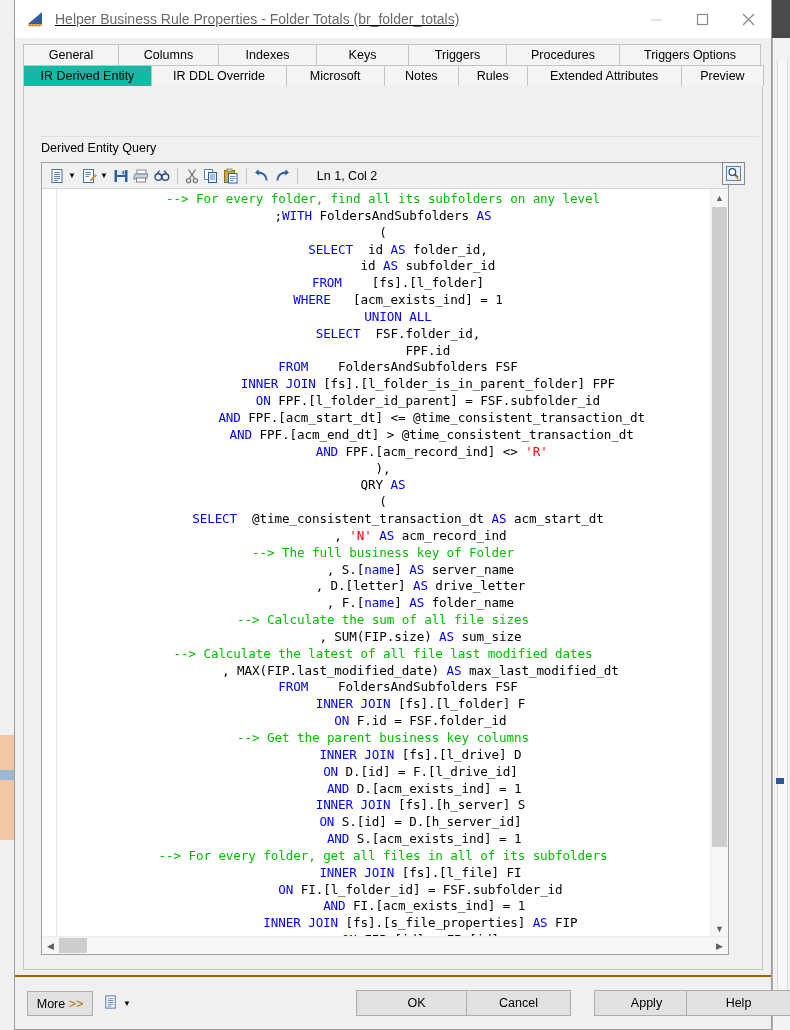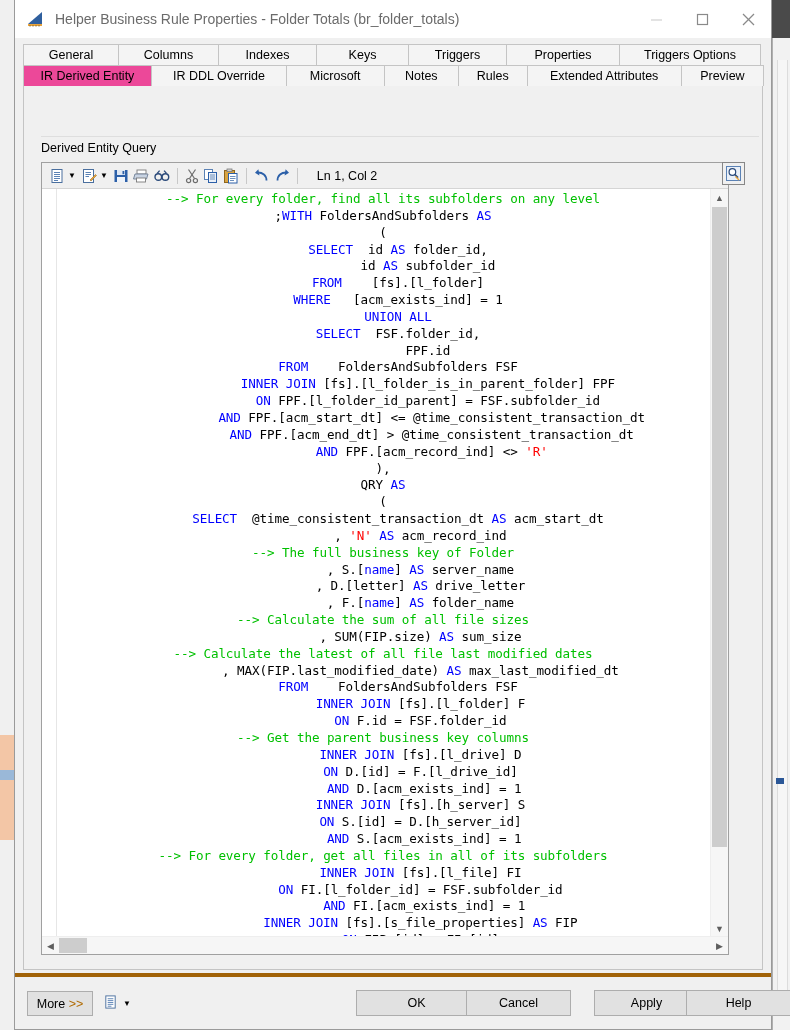--- a/index.html
+++ b/index.html
@@ -66,20 +66,21 @@
     box-sizing: border-box;
   }
 
   
   .titlebar {
     height: 38px;
     background: #ffffff;
     display: flex;
     align-items: center;
     position: relative;
+    text-decoration: underline;
   }
   .app-icon {
     width: 20px; height: 20px;
     margin-left: 10px;
     margin-right: 10px;
     position: relative;
     flex: none;
   }
   .title-text {
     font-size: 14px;
@@ -121,21 +122,21 @@
     justify-content: center;
     font-size: 12.5px;
     color: #000;
     box-sizing: border-box;
     margin-right: -1px;
     white-space: nowrap;
     padding: 1px 6px;
   }
   .tabrow.row2 .tab { }
   .tab.active {
-    background: #ec4899;
+    background: #14b8a6;
     border-color: #c4c4c4;
     position: relative;
     z-index: 3;
   }
   .tabrow.row1 { position: relative; z-index:1;}
   .tabrow.row2 { position: relative; z-index:2; }
 
   
   .panel {
     background: #f0f0f0;
@@ -312,21 +313,21 @@
     box-sizing: border-box;
   }
 
   
   .bottombar {
     position: absolute;
     left: 0; right: 0;
     bottom: 0;
     height: 52px;
     background: #f0f0f0;
-    border-top: 4px solid #a16207;
+    border-top: 2px solid #a16207;
   }
   .btn-more {
     position: absolute;
     left: 12px; top: 14px;
     width: 66px; height: 25px;
   }
   .more-label { color:#000; }
   .more-label .gt { color:#b06a00; }
   .bot-icon {
     position: absolute;
@@ -396,21 +397,21 @@
       <div class="tab" style="width:99px">
           <span>Indexes</span>
         </div>
       <div class="tab" style="width:93px">
           <span>Keys</span>
         </div>
       <div class="tab" style="width:99px">
           <span>Triggers</span>
         </div>
       <div class="tab" style="width:114px">
-          <span>Properties</span>
+          <span>Procedures</span>
         </div>
       <div class="tab" style="width:142px">
           <span>Triggers Options</span>
         </div>
     </div>
     <div class="tabrow row2">
       <div class="tab active" style="width:132px">
           <span>IR Derived Entity</span>
         </div>
       <div class="tab" style="width:139px">

